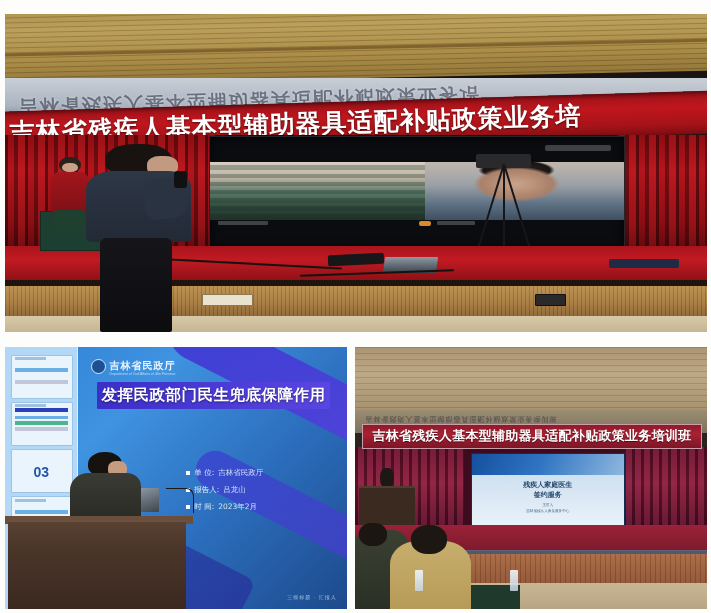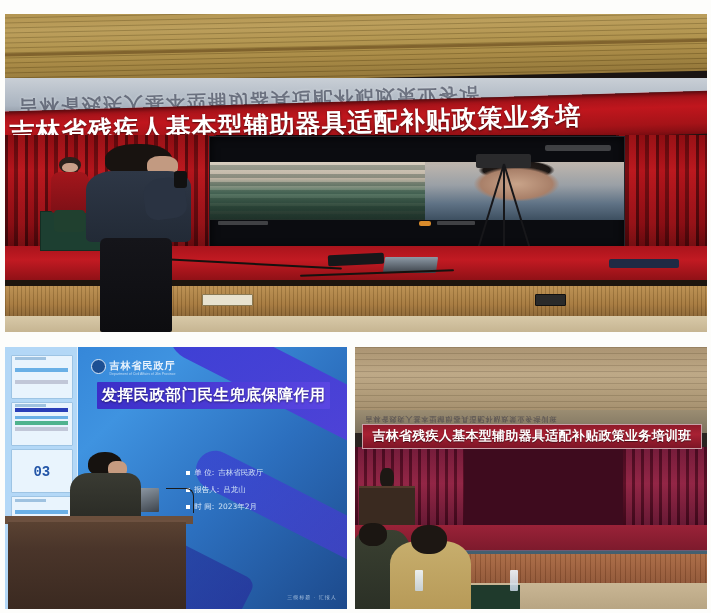--- a/index.html
+++ b/index.html
@@ -124,21 +124,21 @@
   .ppt-diag{position:absolute;background:linear-gradient(120deg,#3a2fd0,#5a3fe0);opacity:.85;}
   #dg1{left:45%;top:4%;width:75%;height:19%;transform:rotate(27deg);border-radius:30px;}
   #dg2{left:52%;top:60%;width:80%;height:15%;transform:rotate(27deg);border-radius:30px;opacity:.6;}
   #dg3{left:18%;top:72%;width:50%;height:46%;transform:rotate(27deg);background:linear-gradient(120deg,#1e2a8c,#2b1f9e);opacity:.55;border-radius:10px;}
 
   .ppt-sidebar{position:absolute;left:0;top:0;width:21%;height:100%;background:rgba(190,222,248,.92);
     border-right:1px solid rgba(255,255,255,.55);}
   .thumb{position:absolute;left:8%;width:84%;background:#e9f4fd;border:1px solid #9dc4e4;border-radius:1px;}
   #th1{top:3%;height:16%;}
   #th2{top:21%;height:16%;}
-  #th3{top:39%;height:16%;font-family:Liberation Mono, monospace;}
+  #th3{top:39%;height:16%;}
   #th4{top:57%;height:16%;}
   #th5{top:75%;height:16%;}
   .th-band{position:absolute;left:6%;top:12%;width:88%;height:10%;background:#2a3fb8;}
   .th-rowA{position:absolute;left:6%;top:30%;width:88%;height:9%;background:#6ab0e6;}
   .th-rowB{position:absolute;left:6%;top:44%;width:88%;height:9%;background:#4fb38e;}
   .th-rowC{position:absolute;left:6%;top:58%;width:88%;height:9%;background:#c1c7d8;}
   .th-num{position:absolute;left:36%;top:32%;font-size:14px;font-weight:bold;color:#2456a8;}
   .th-cap{position:absolute;left:6%;top:3%;width:50%;height:7%;background:#9fc2e0;}
 
   .ppt-logo{position:absolute;left:25%;top:4.5%;display:flex;align-items:center;gap:4px;}
@@ -383,20 +383,31 @@
     <div class="br-ghost">吉林省残疾人基本型辅助器具适配补贴政策业务培训班</div>
 
     <div class="br-curtain" id="br-cur-l"></div>
     <div class="br-curtain-mid"></div>
     <div class="br-curtain" id="br-cur-r"></div>
 
     <div class="br-banner">
       <div class="br-banner-text">吉林省残疾人基本型辅助器具适配补贴政策业务培训班</div>
     </div>
 
+    <div class="br-screen">
+      <div class="br-screen-band"></div>
+      <div class="br-slide-title">
+        <div>残疾人家庭医生</div>
+        <div>签约服务</div>
+      </div>
+      <div class="br-slide-sub">
+        <div>主讲人</div>
+        <div>吉林省残疾人康复服务中心</div>
+      </div>
+    </div>
 
     <div class="br-sidefig"></div>
     <div class="br-sidetable"></div>
 
     <div class="br-stage"></div>
     <div class="br-stage-edge"></div>
     <div class="br-apron"></div>
     <div class="br-floor"></div>
 
     <div class="br-seat" id="seat-1"></div>

